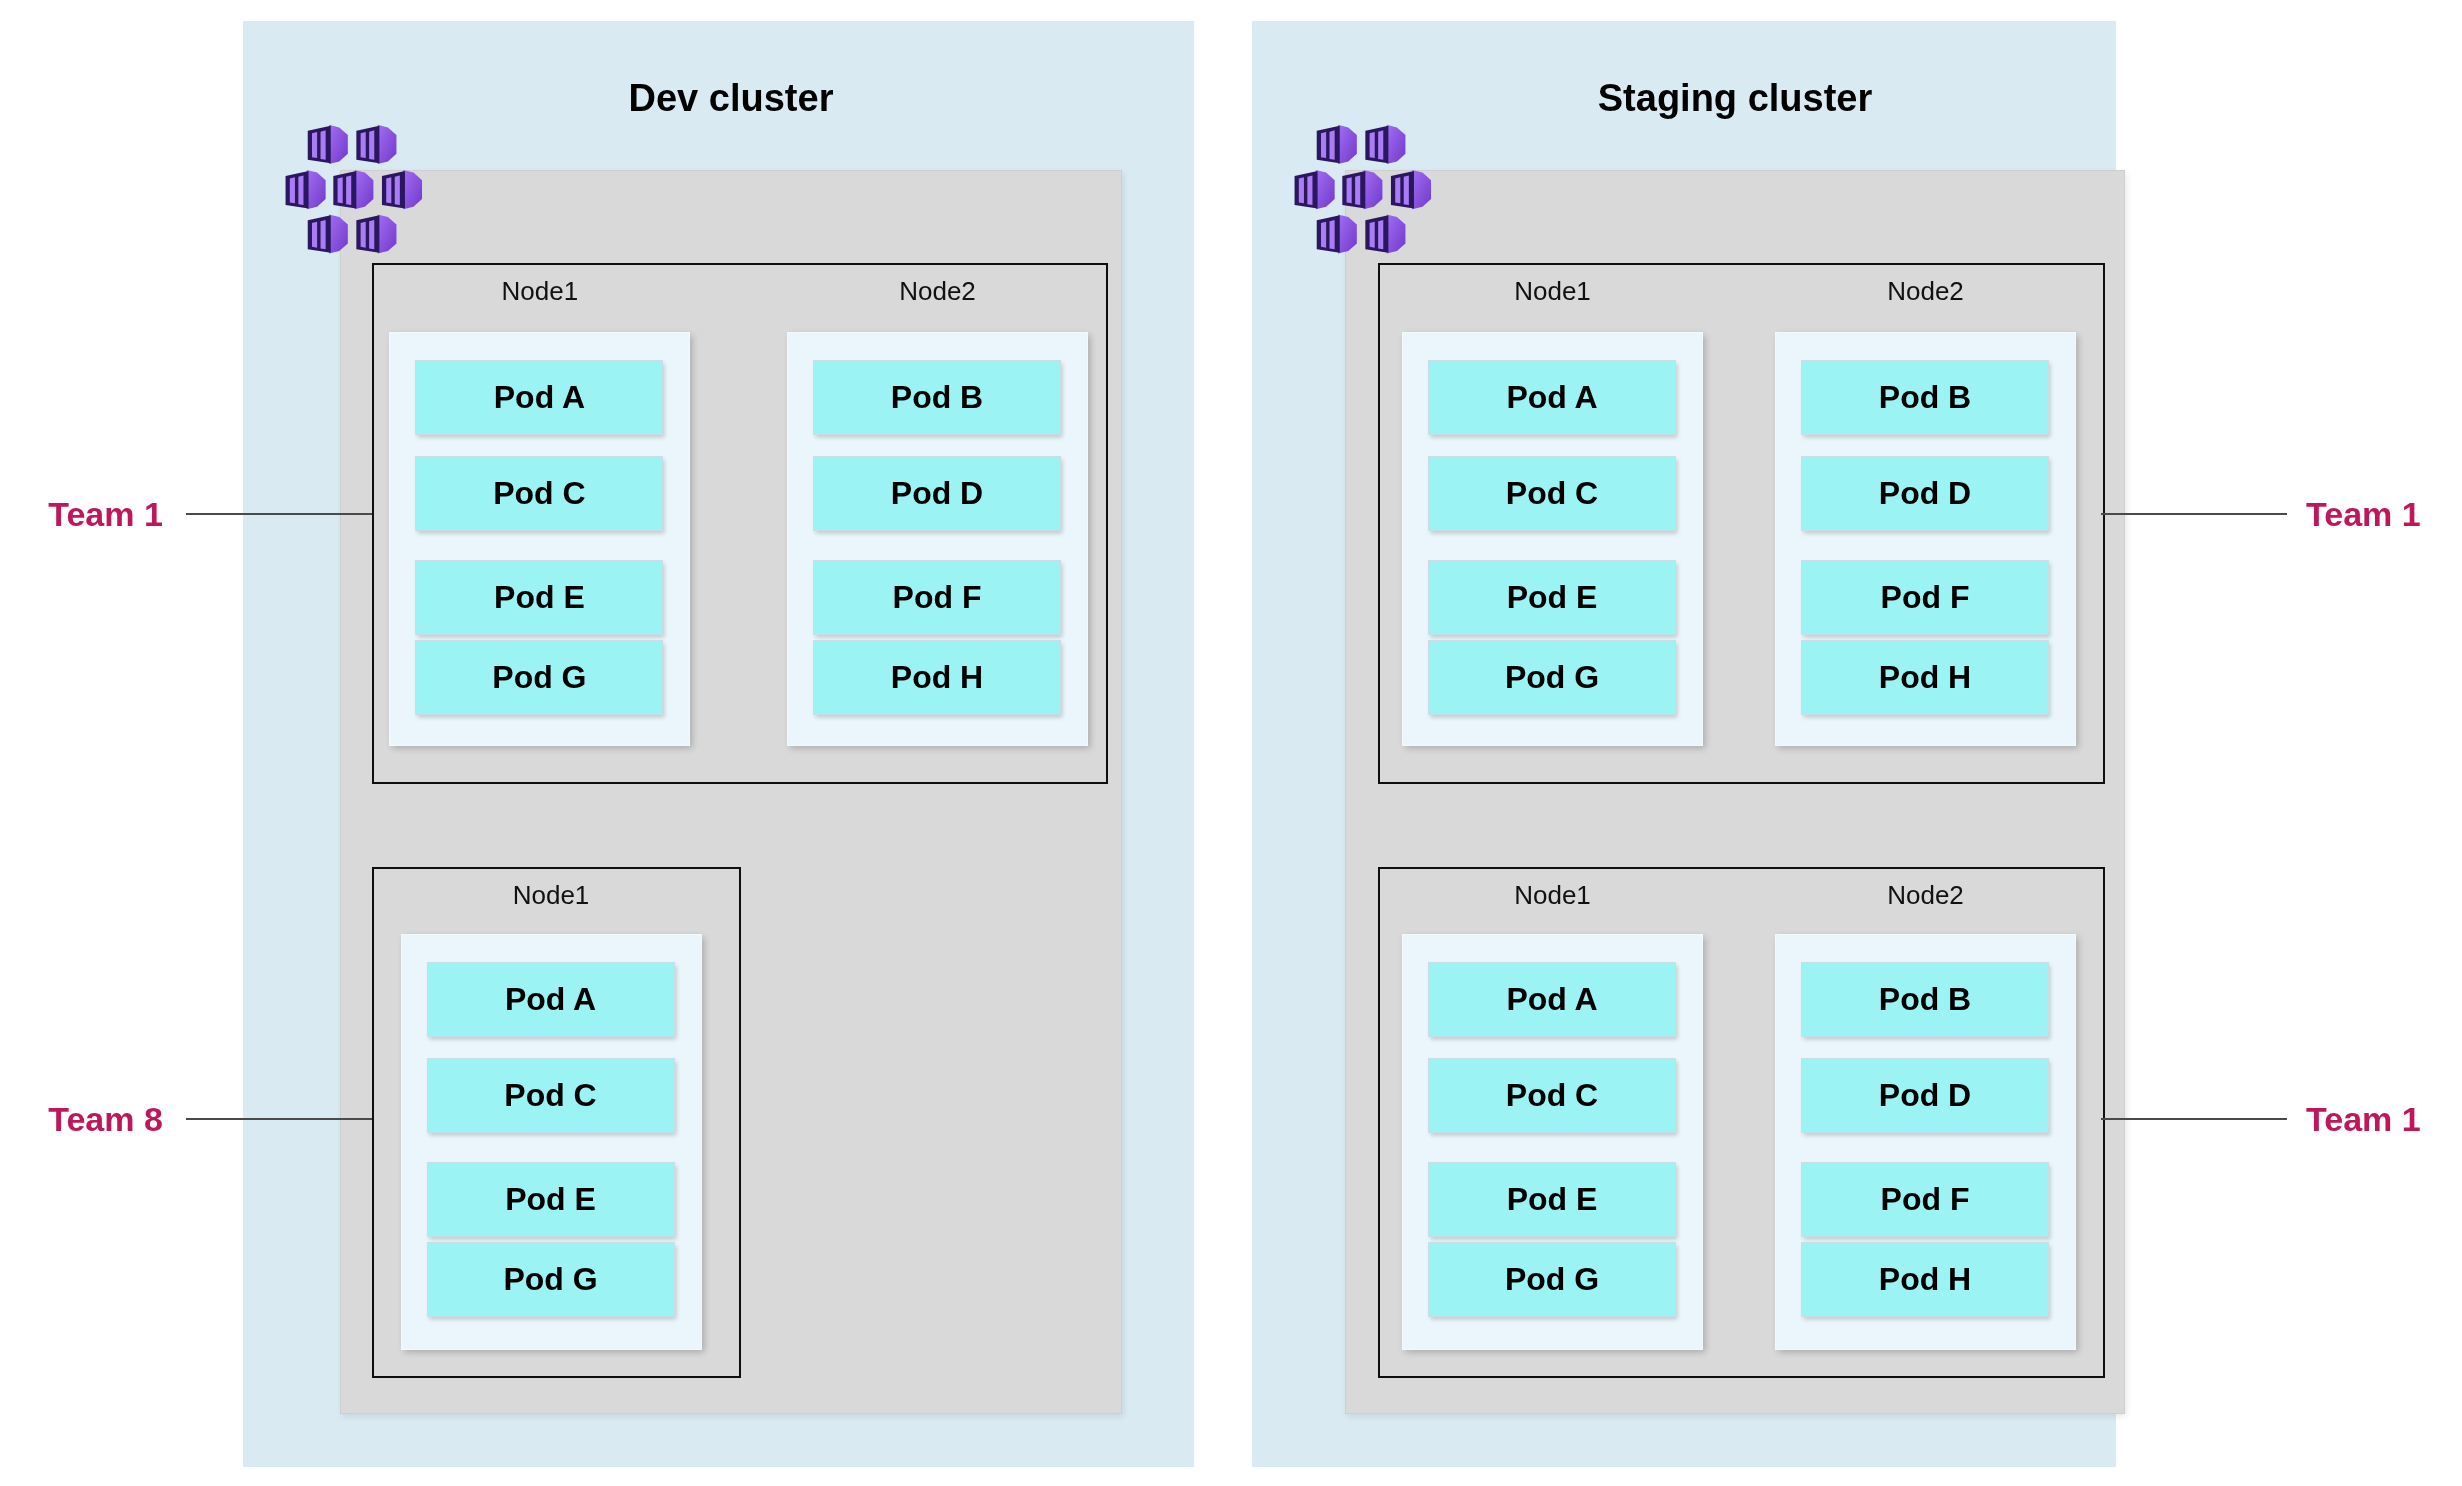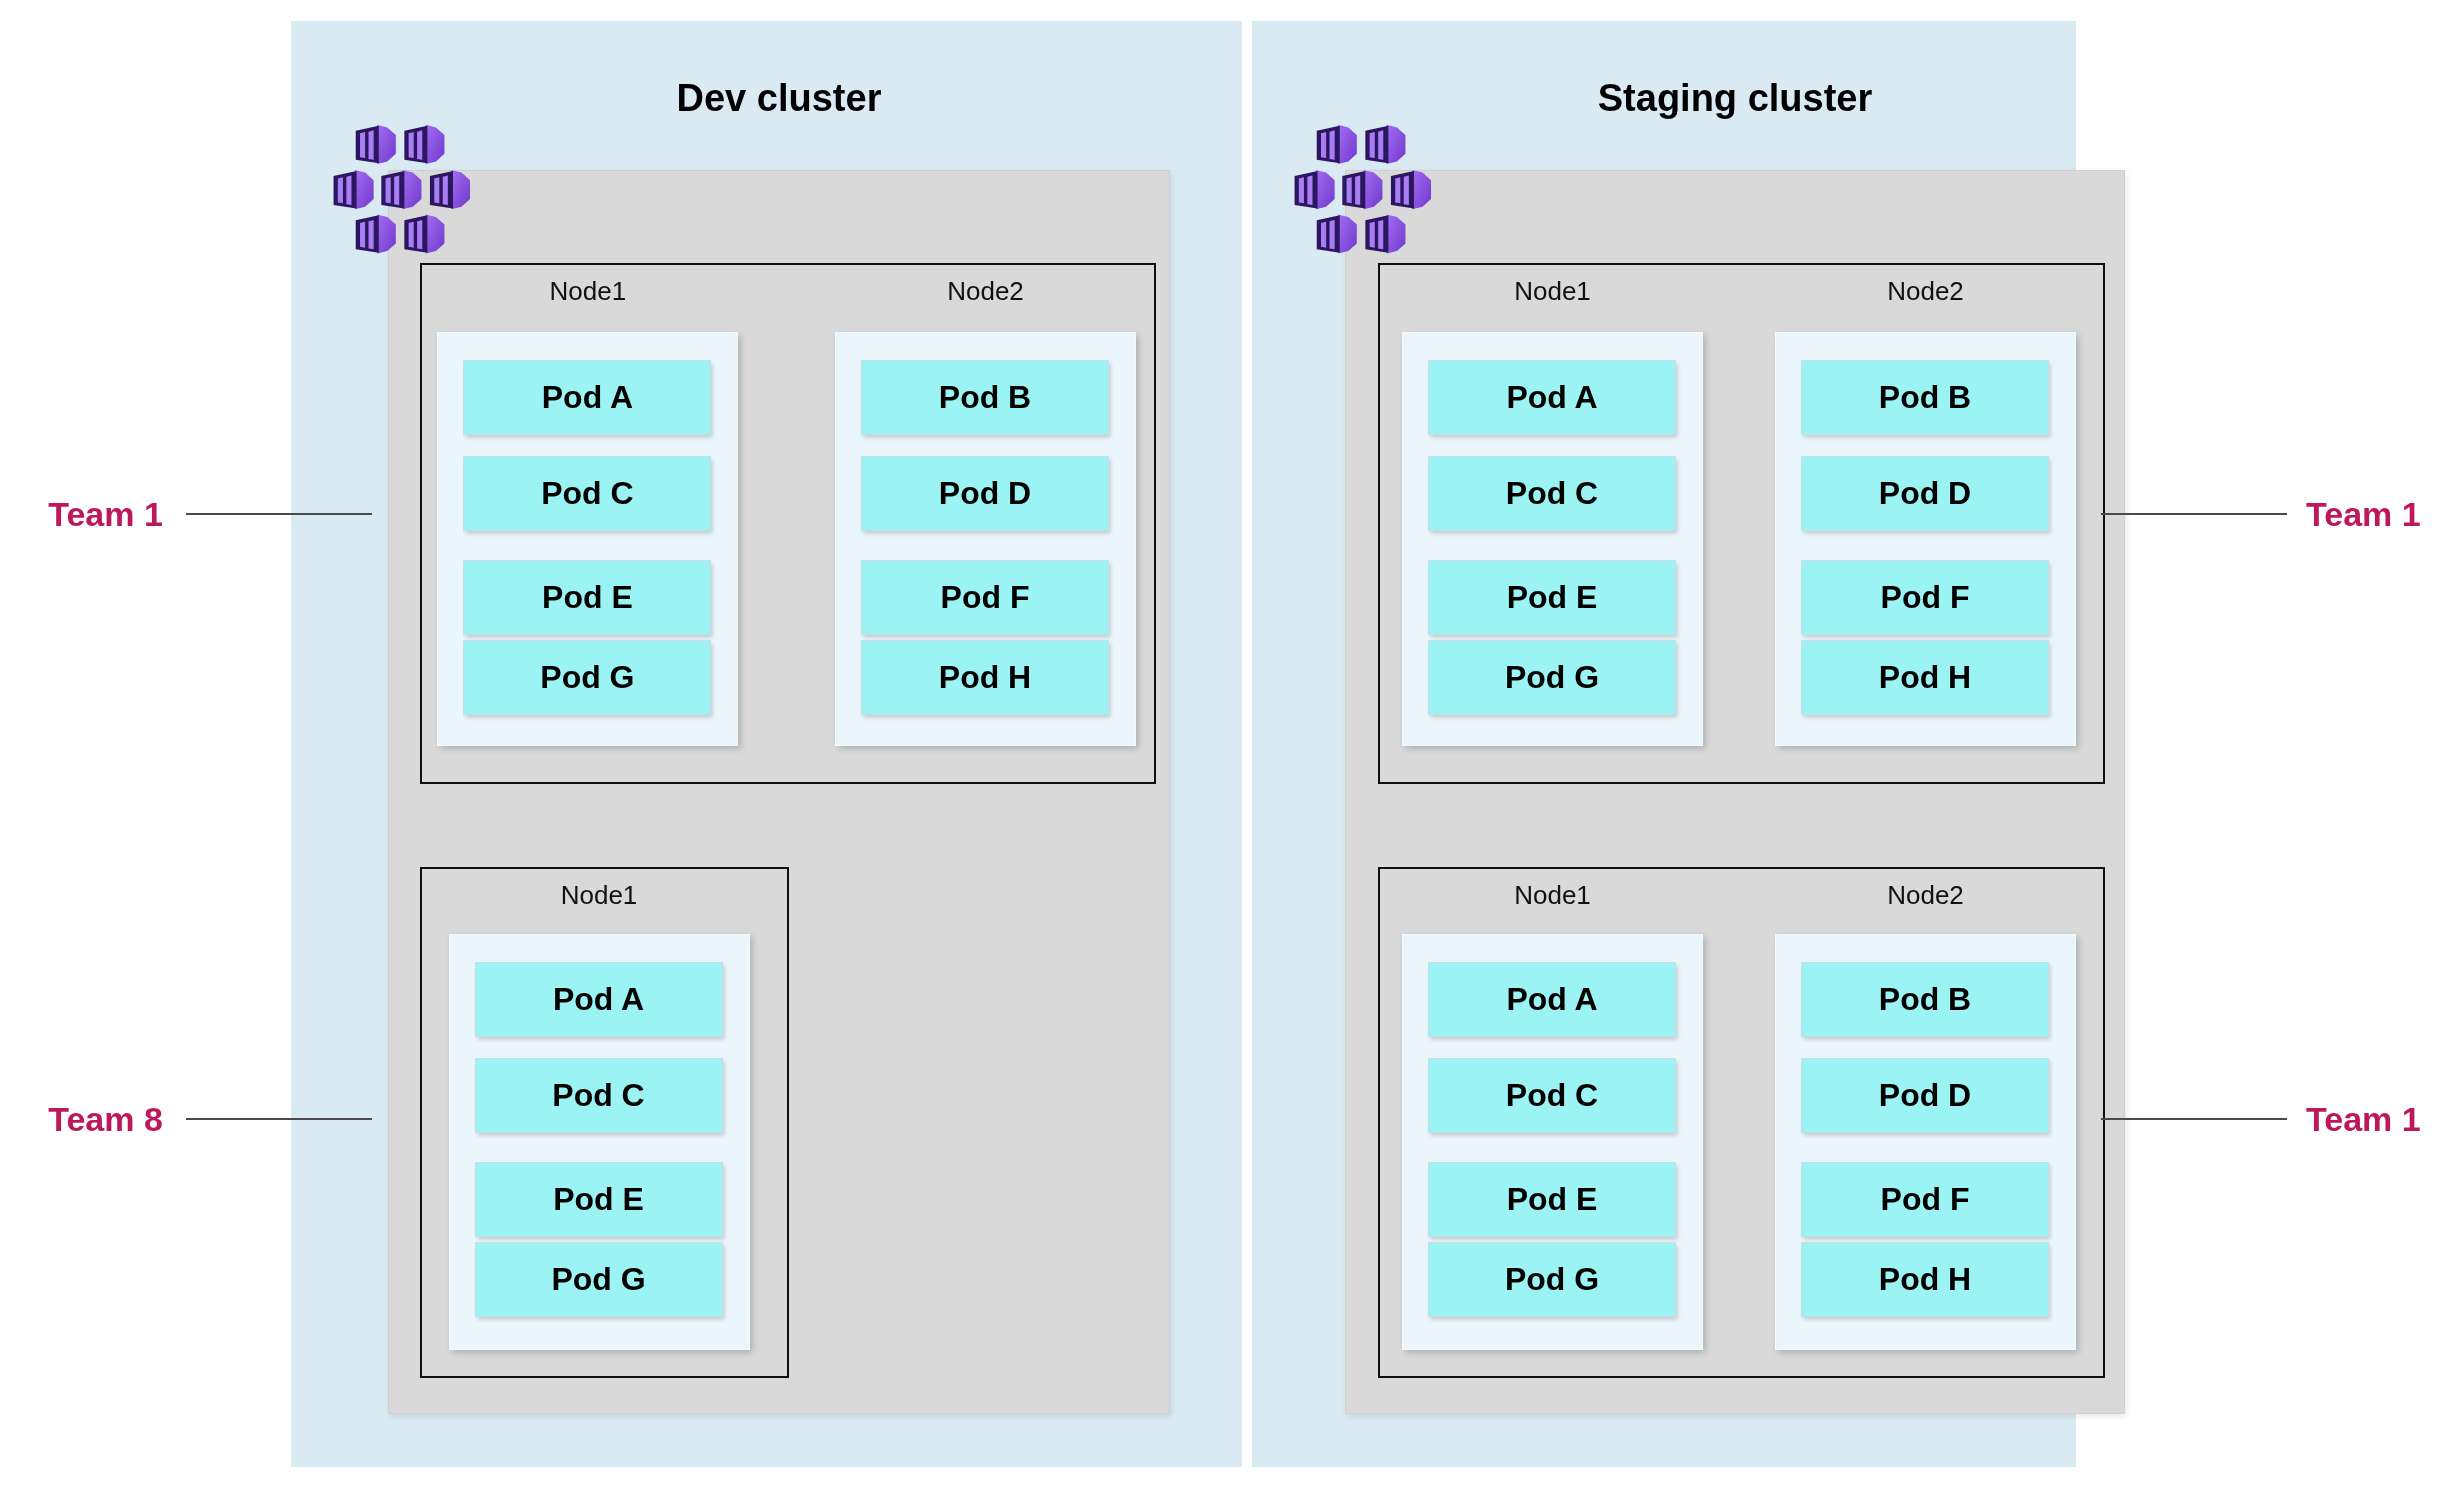--- a/index.html
+++ b/index.html
@@ -1,22 +1,22 @@
 <!DOCTYPE html>
 <html style="font-size:13.7px"><head>
 <meta charset="utf-8">
 <style>
   html,body{margin:0;padding:0;background:#ffffff;}
   .stage{
     position:relative;width:2462px;height:1486px;background:#ffffff;
     font-family:"Liberation Sans",sans-serif;color:#000;overflow:hidden;
   }
   .cluster{position:absolute;top:21.4px;height:1446px;background:#d9eaf3;}
-  .cluster.dev{left:243px;width:951px;margin-left:48px;}
-  .cluster.staging{left:1252px;width:824px;}
+  .cluster.dev{left:243px;width:951px;}
+  .cluster.staging{left:1252px;width:824px;padding-left:40px;}
   .cluster-title{
     position:absolute;top:53px;height:48px;line-height:48px;margin:0;
     text-align:center;font-size:38px;font-weight:bold;color:#000;
   }
   .cluster-body{
     position:absolute;top:149px;height:1244px;background:#d9d9d9;
     border:0.9px solid #cfcfcf;box-sizing:border-box;
     box-shadow:1.7px 2.6px 6.8px rgba(0,0,0,0.10);
   }
   .cluster-icon{position:absolute;left:40px;top:102px;z-index:3;}

